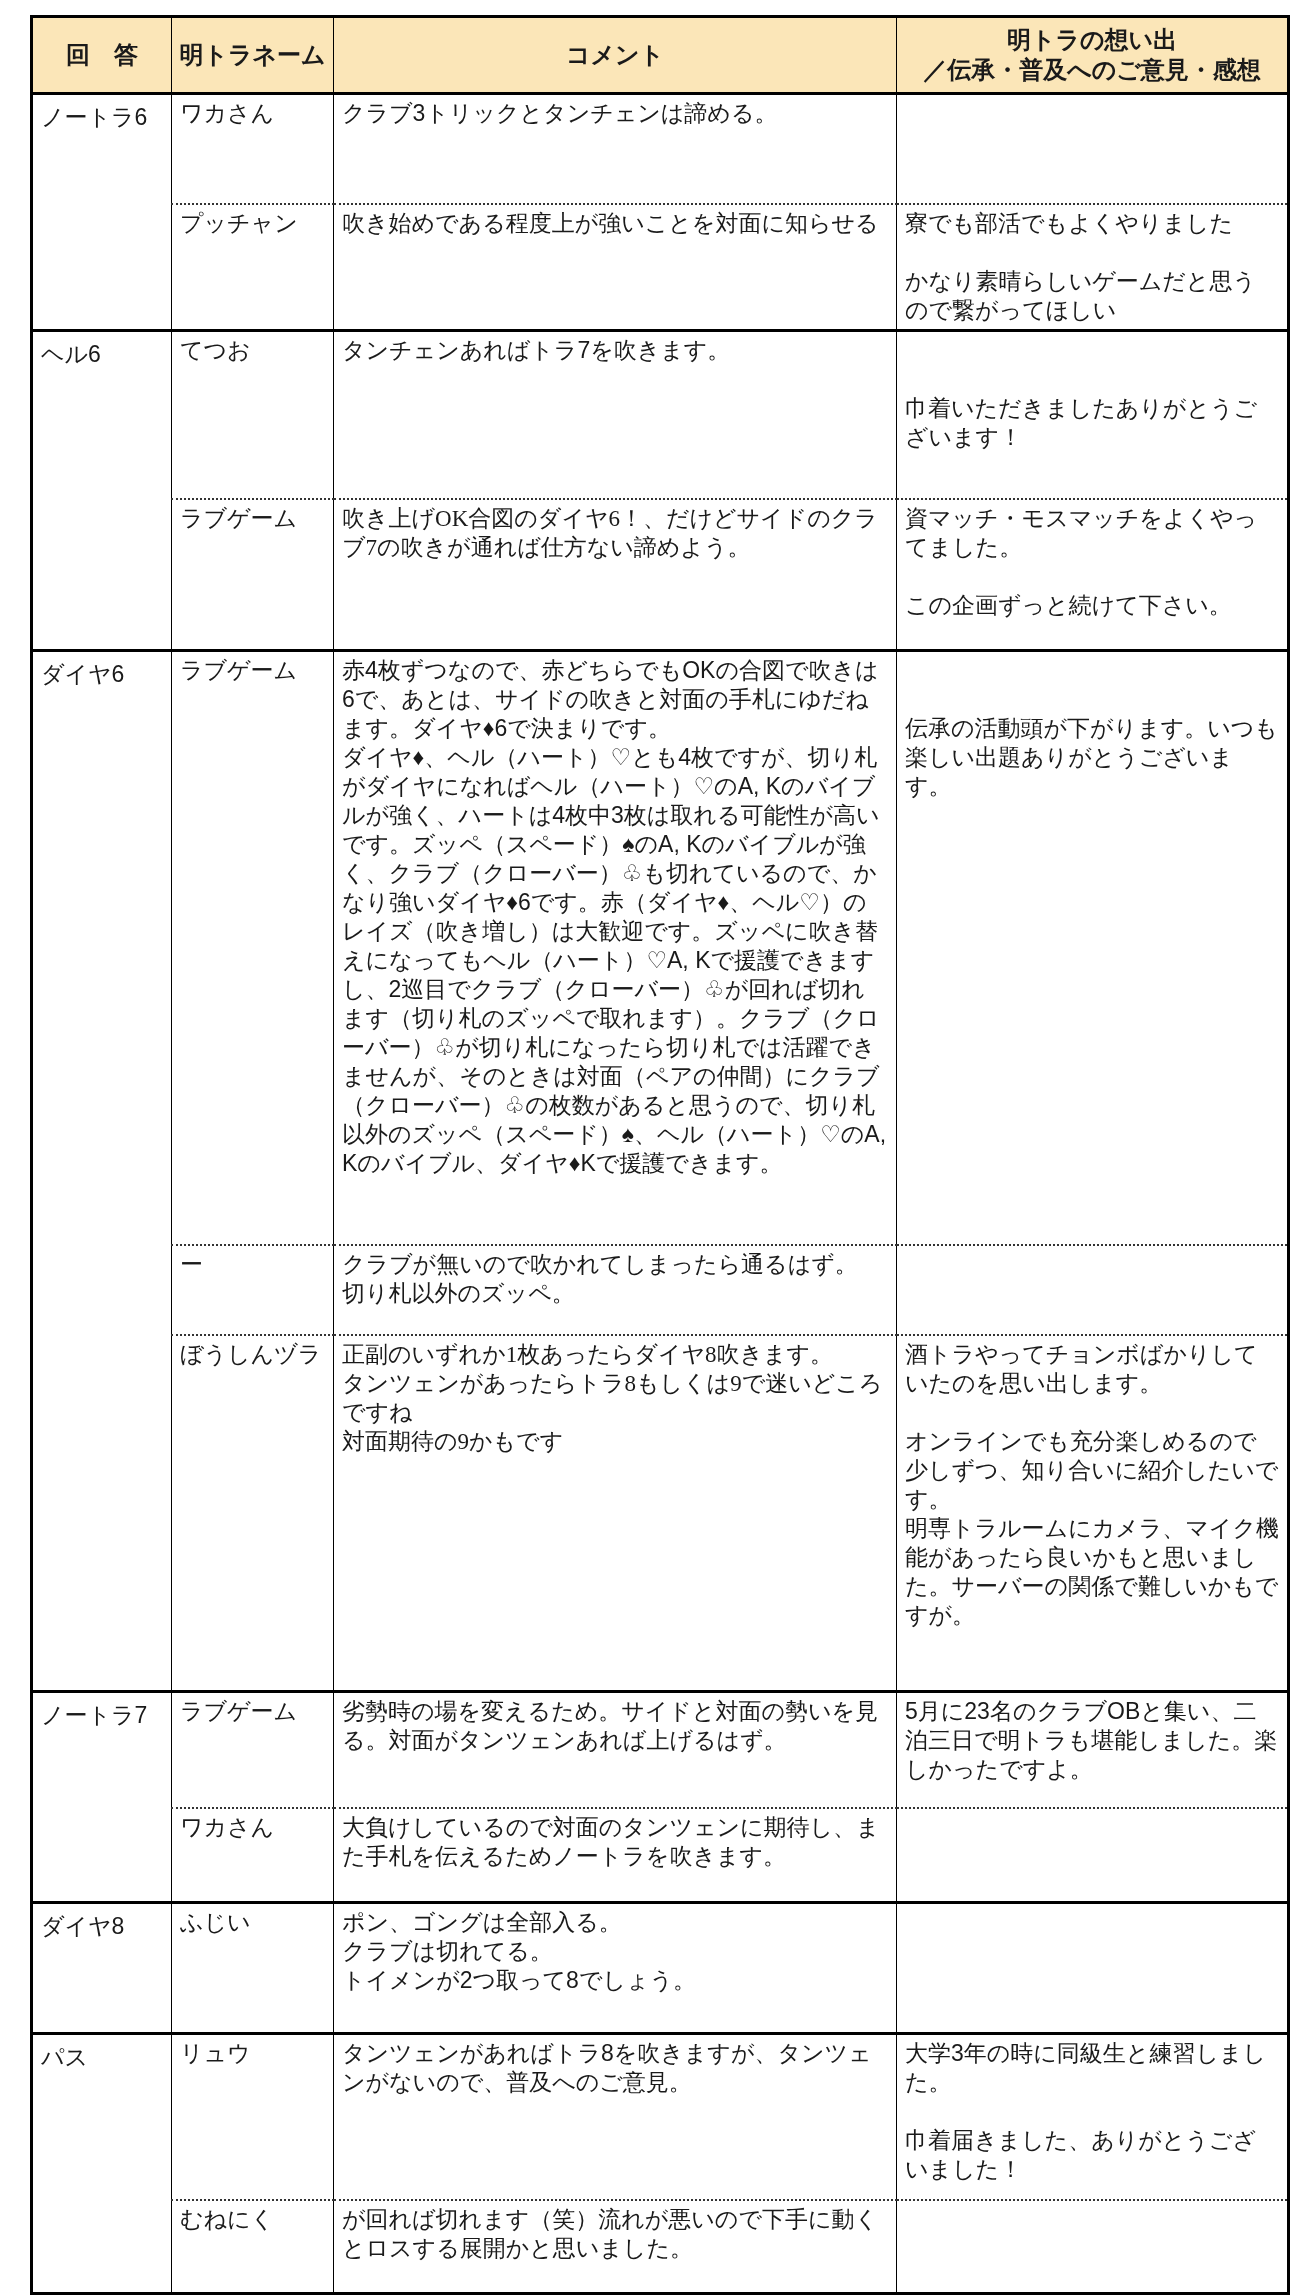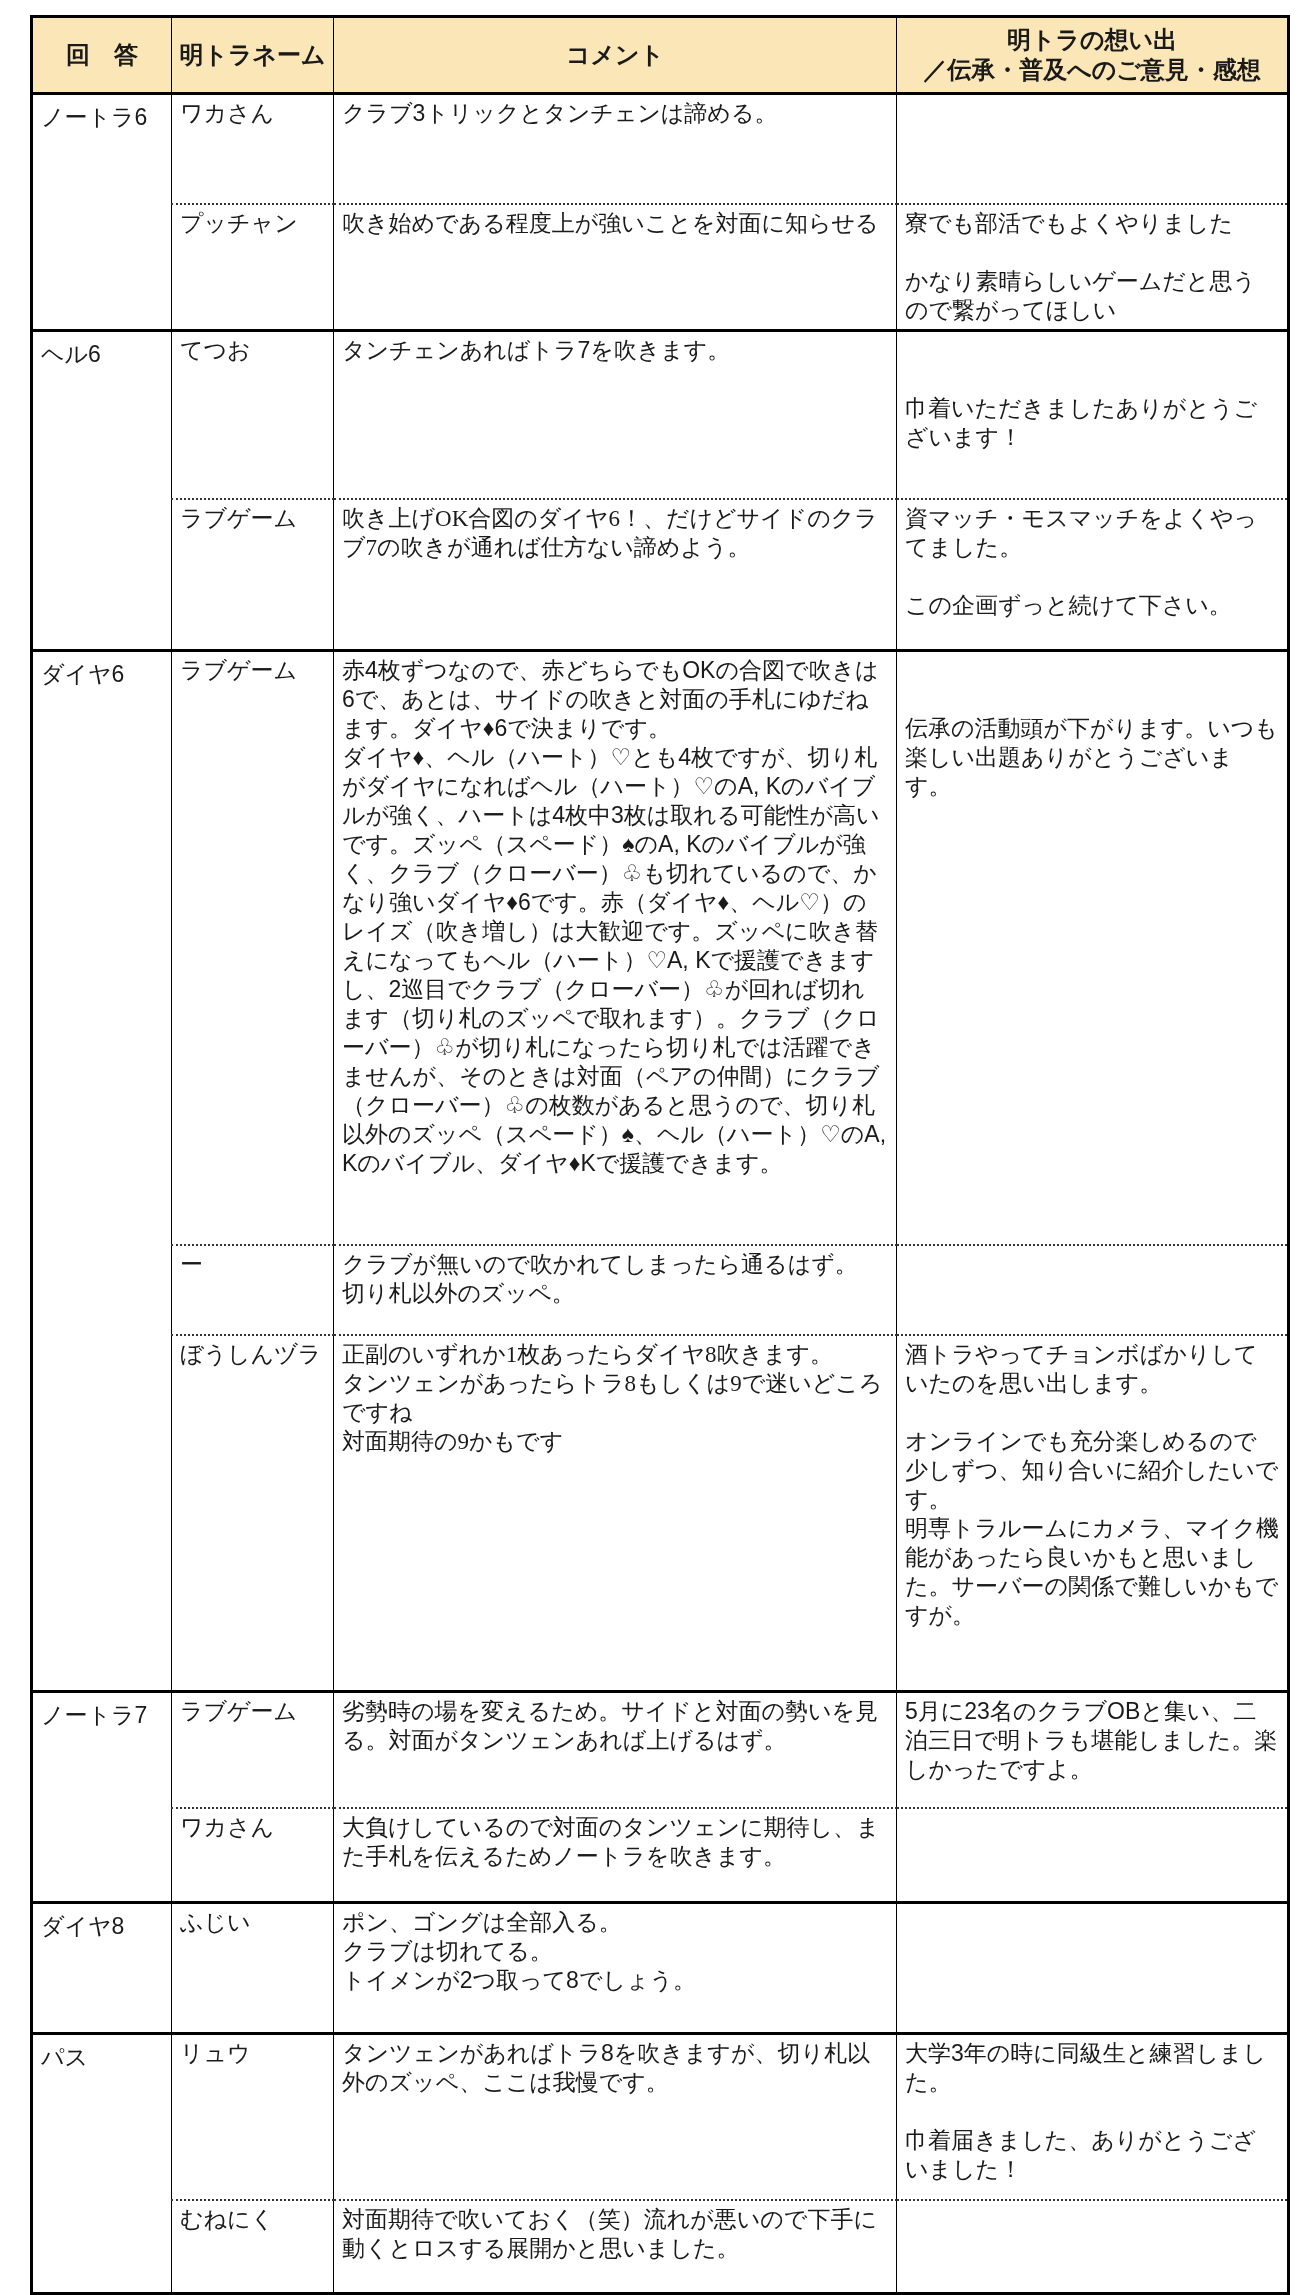--- a/index.html
+++ b/index.html
@@ -121,24 +121,24 @@
 クラブは切れてる。
 トイメンが2つ取って8でしょう。</td>
       <td class="m"></td>
     </tr>
   </tbody>
 
   <tbody>
     <tr style="height:167px">
       <td class="a" rowspan="2">パス</td>
       <td class="n">リュウ</td>
-      <td class="c">タンツェンがあればトラ8を吹きますが、切り札以外のズッペ、ここは我慢です。</td>
+      <td class="c">タンツェンがあればトラ8を吹きますが、タンツェンがないので、普及へのご意見。</td>
       <td class="m">大学3年の時に同級生と練習しました。
 
 巾着届きました、ありがとうございました！</td>
     </tr>
     <tr class="dot" style="height:93px">
       <td class="n">むねにく</td>
-      <td class="c">対面期待で吹いておく（笑）流れが悪いので下手に動くとロスする展開かと思いました。</td>
+      <td class="c">が回れば切れます（笑）流れが悪いので下手に動くとロスする展開かと思いました。</td>
       <td class="m"></td>
     </tr>
   </tbody>
 </table>
 
 </body></html>

